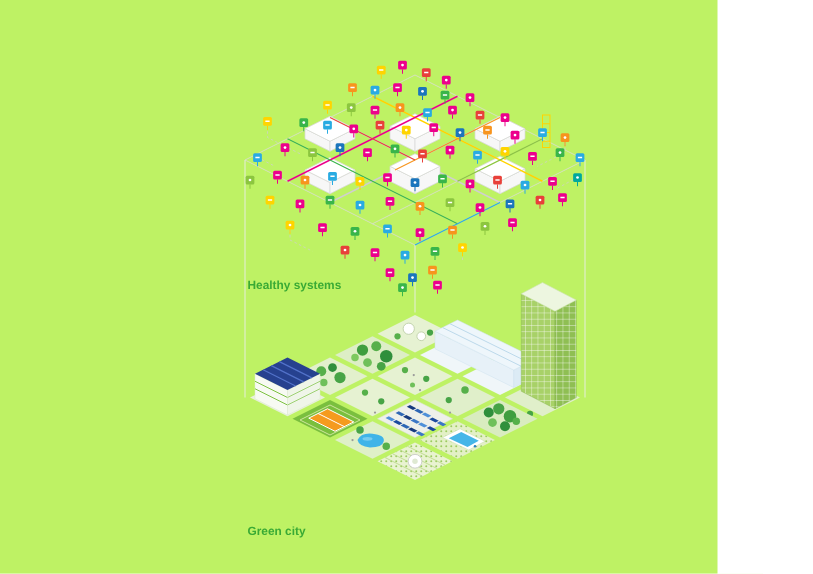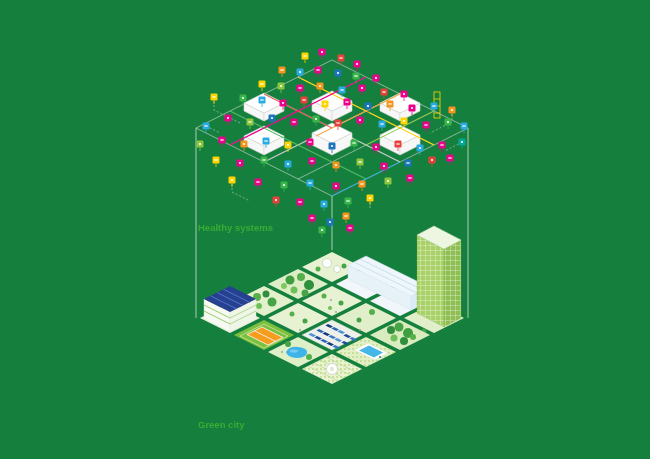--- a/index.html
+++ b/index.html
@@ -1,16 +1,16 @@
 <!DOCTYPE html>
 <html><head>
 <meta charset="utf-8">
 <style>
   html,body{margin:0;padding:0;background:#ffffff;}
-  .stage{position:relative;width:650px;height:459px;background:#15803d;overflow:hidden;
+  .stage{position:relative;width:574px;height:459px;background:#bef264;overflow:hidden;
          font-family:"Liberation Sans",sans-serif;text-decoration:underline;}
   svg{display:block;}
   .layer-label{font-family:"Liberation Sans",sans-serif;font-size:9.5px;font-weight:bold;fill:#3aaa35;}
   .gridline{stroke:#dcdcdc;stroke-width:0.6;fill:none;}
   .gridline-main{stroke:#cfcfcf;stroke-width:1.2;fill:none;}
   .construction{stroke:#ededed;stroke-width:0.7;fill:none;}
   .ghost-top{fill:#ffffff;stroke:#d8d8d8;stroke-width:0.6;}
   .ghost-side{fill:#f7f7f7;stroke:#d8d8d8;stroke-width:0.6;}
   .dashed-link{stroke:#cfcfcf;stroke-width:0.6;fill:none;stroke-dasharray:2 2;}
 </style>

